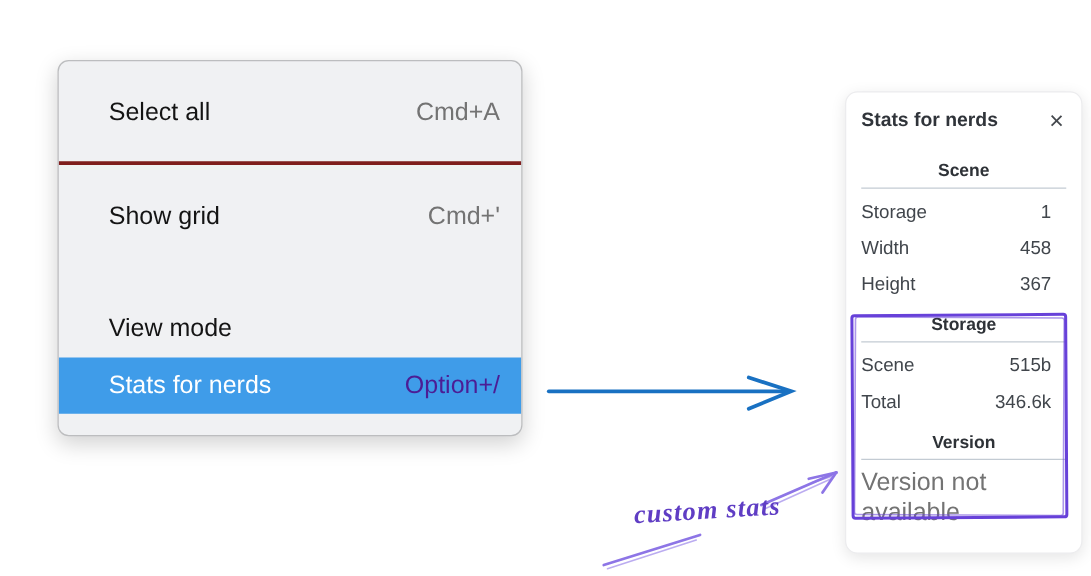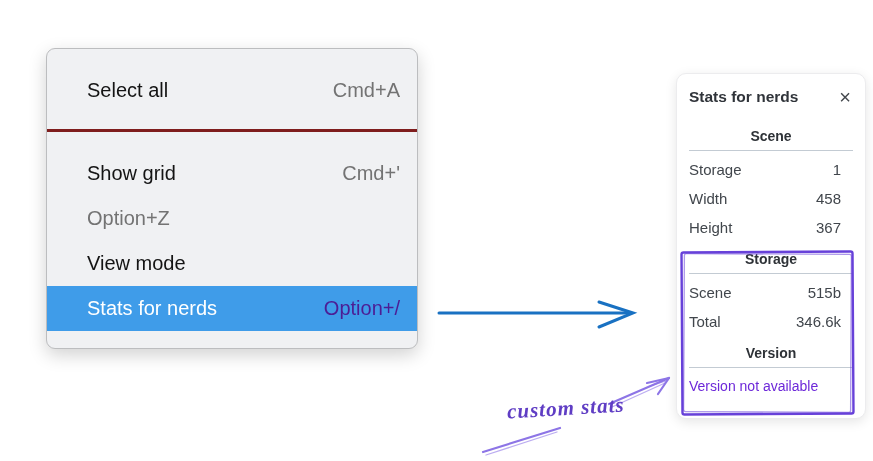--- a/index.html
+++ b/index.html
@@ -37,21 +37,21 @@
   .panel-title { font-weight:bold; font-size:15.5px; color:#30343a; }
   .close {
     font-size:20px; line-height:18px; color:#44484d; font-weight:400;
     cursor:pointer; padding:0 2px;
   }
   .section-header { font-weight:bold; text-align:center; font-size:14px; line-height:19px; margin-top:8px; color:#2e3237; }
   .divider { border-top:1px solid #c3cbd3; margin:4px 0; }
   .stat-row { display:flex; justify-content:space-between; line-height:29px; padding-right:12px; }
   .stat-label { color:#41464c; }
   .stat-value { color:#41464c; }
-  .note { line-height:24px; padding-top:2px; font-size:14px; color:#6d28d9; }
+  .note { line-height:24px; padding-top:2px; font-size:20px; color:#737373; }
 
   
   .overlay { position:absolute; left:0; top:0; width:873px; height:461px; pointer-events:none; z-index:5; }
   .custom-stats {
     position:absolute; left:496px; top:396px; z-index:6;
     font-family:cursive; font-style:italic; font-weight:bold;
     font-size:21px; letter-spacing:1px;
     color:var(--ann-text,#5f3dc4);
     transform:rotate(-3.5deg); white-space:nowrap; pointer-events:none;
   }
@@ -67,21 +67,20 @@
           <span class="mi-label">Select all</span>
           <span class="mi-shortcut">Cmd+A</span>
         </div>
       </div>
       <div class="menu-group">
         <div class="menu-item">
           <span class="mi-label">Show grid</span>
           <span class="mi-shortcut">Cmd+'</span>
         </div>
         <div class="menu-item">
-          <span class="mi-shortcut">Option+Z</span>
         </div>
         <div class="menu-item">
           <span class="mi-label">View mode</span>
         </div>
         <div class="menu-item highlighted">
           <span class="mi-label">Stats for nerds</span>
           <span class="mi-shortcut">Option+/</span>
         </div>
       </div>
     </div>

